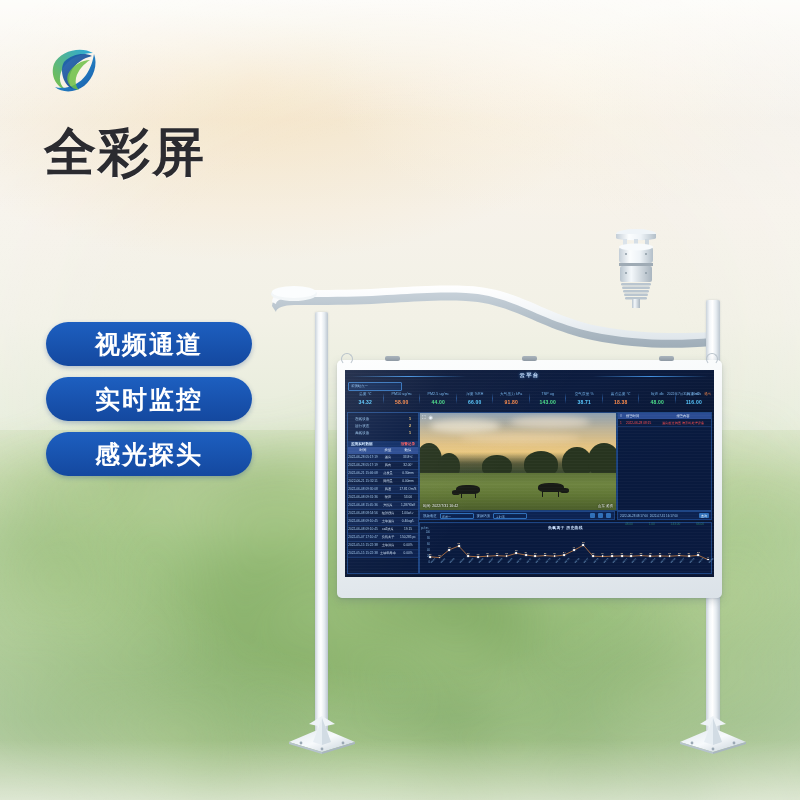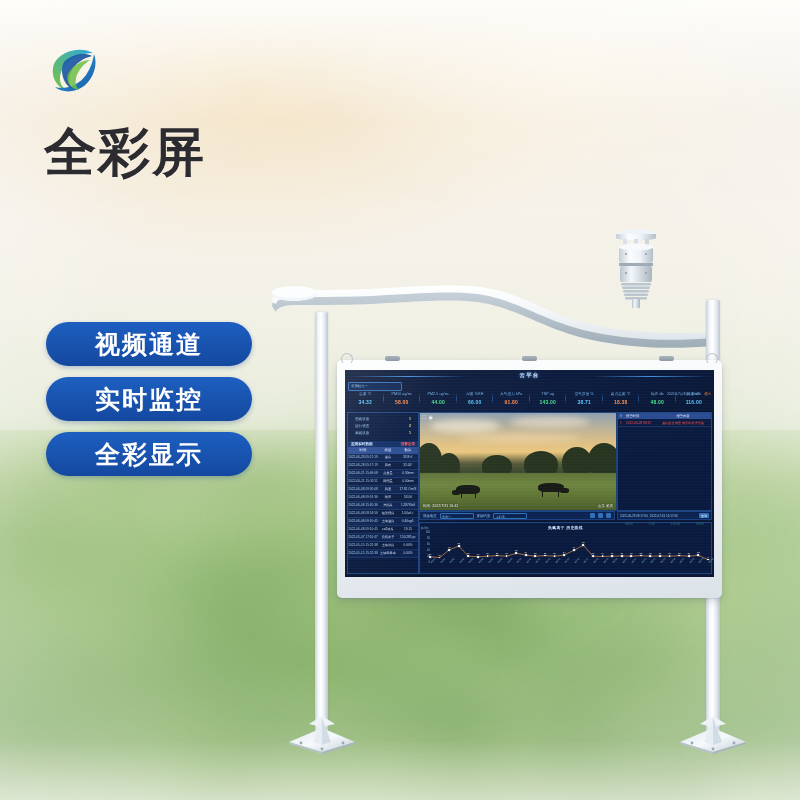--- a/index.html
+++ b/index.html
@@ -393,21 +393,21 @@
   </div>
 
   <div class="pills" id="pills">
       <div class="pill">
         <span>视频通道</span>
       </div>
       <div class="pill">
         <span>实时监控</span>
       </div>
       <div class="pill">
-        <span>全彩显示</span>
+        <span>感光探头</span>
       </div>
     </div>
 
   <div class="canopy">
     <svg width="450" height="78" viewBox="0 0 450 78">
       <defs>
         <linearGradient id="cantop" x1="0" y1="0" x2="0" y2="1">
           <stop offset="0" stop-color="#ffffff"></stop>
             <stop offset=".45" stop-color="#f4f7f9"></stop>
           <stop offset="1" stop-color="#dfe6eb"></stop>

